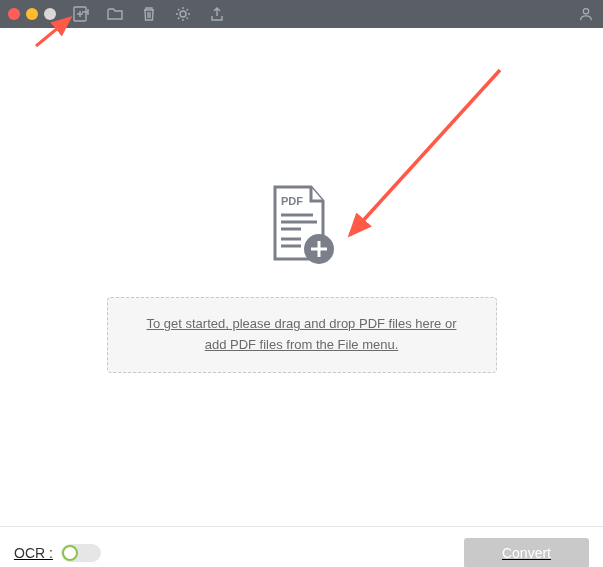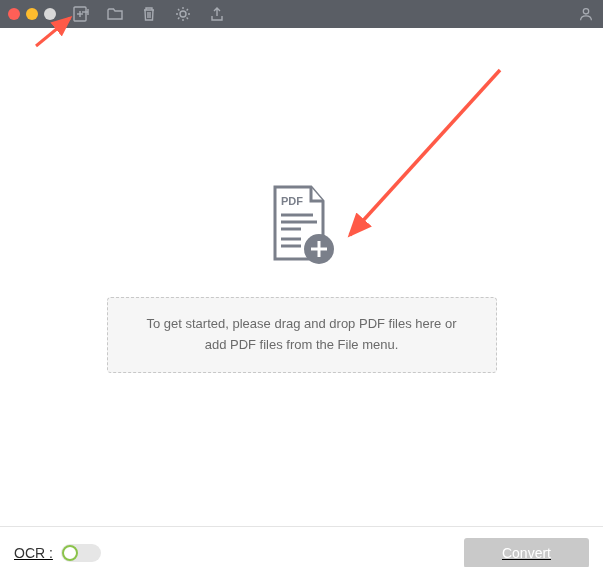--- a/index.html
+++ b/index.html
@@ -62,20 +62,21 @@
       width: 390px;
       border: 1px dashed #c8c8c8;
       background: #f6f6f6;
       border-radius: 4px;
       padding: 16px 28px;
       text-align: center;
       color: #6a6a6a;
       font-size: 13px;
       line-height: 1.6;
       cursor: pointer;
+      text-decoration: underline;
     }
     .bottom-bar {
       height: 53px;
       border-top: 1px solid #e4e4e4;
       display: flex;
       align-items: center;
       padding: 0 14px;
       background: #fff;
       text-decoration: underline;
     }

